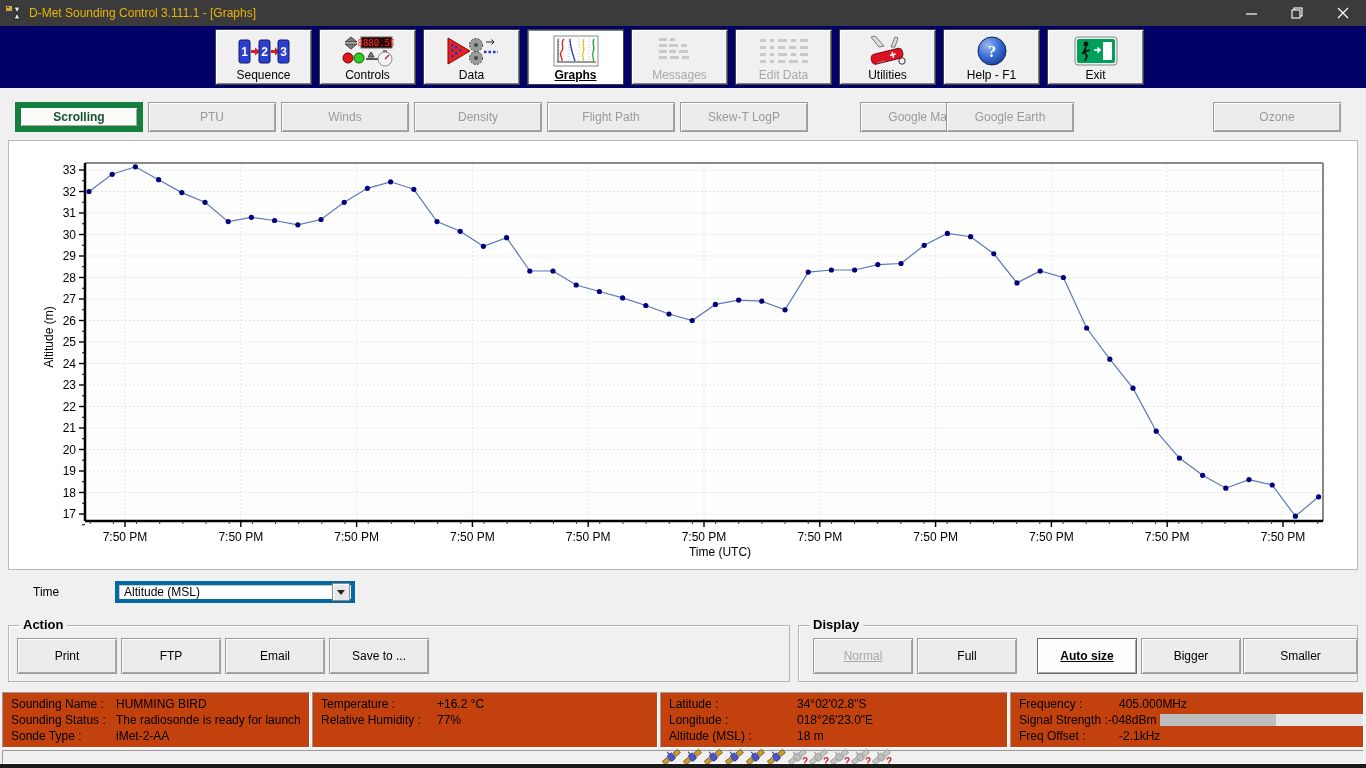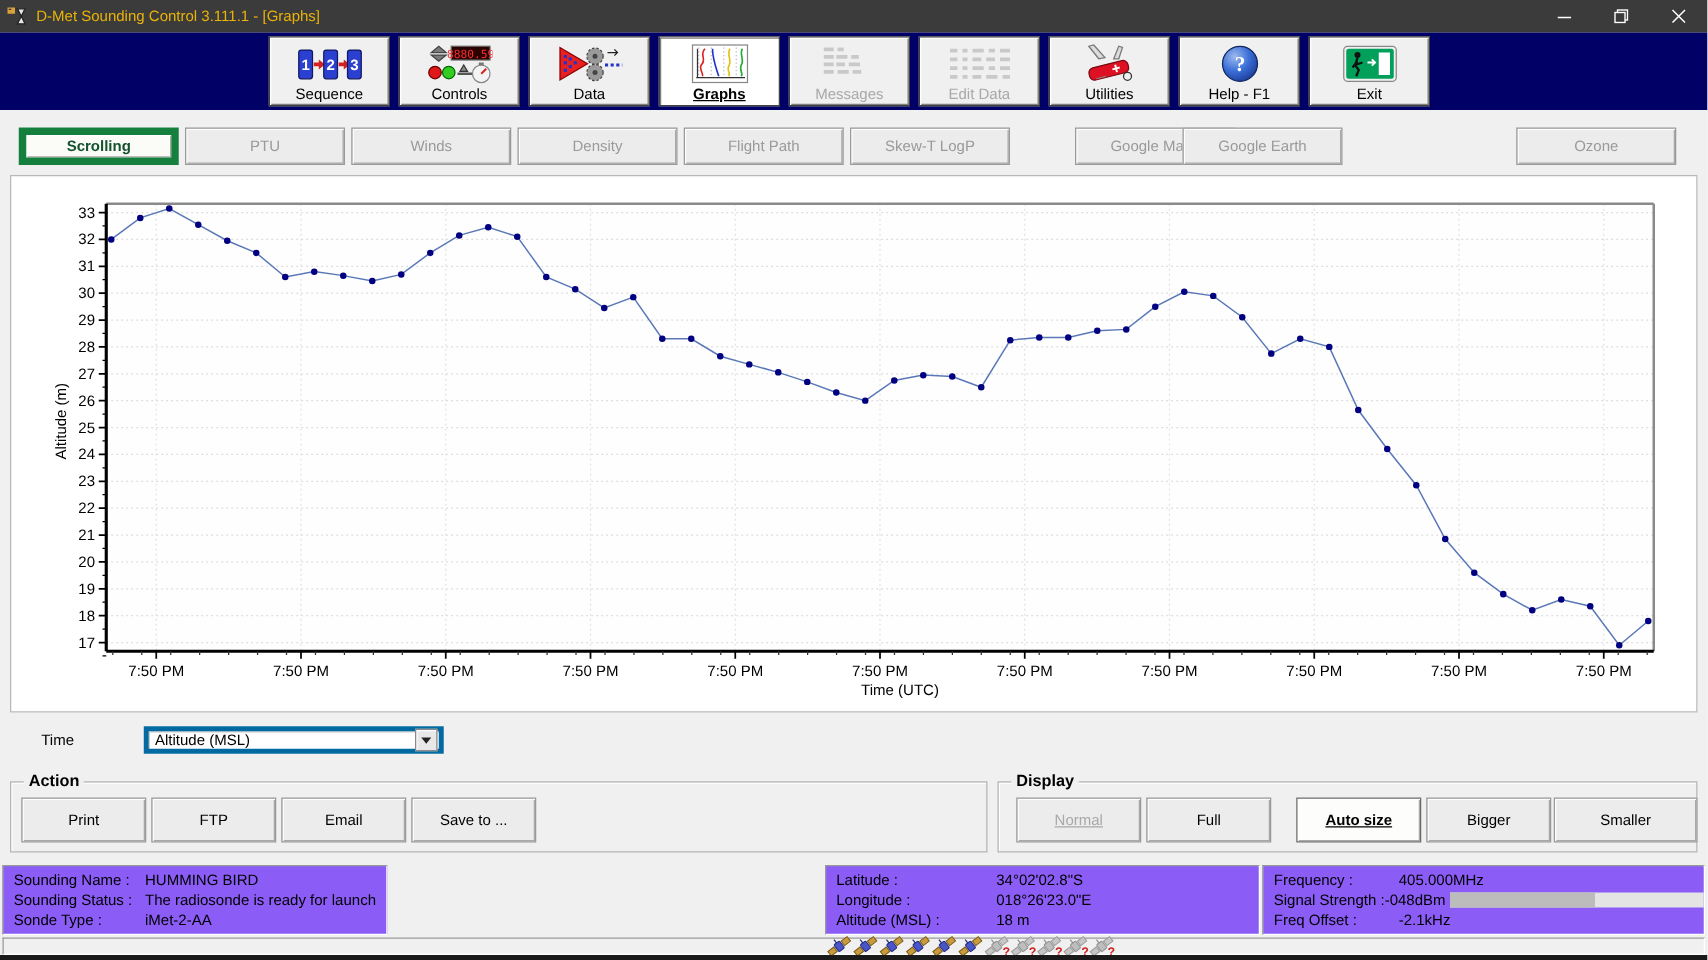--- a/index.html
+++ b/index.html
@@ -61,21 +61,21 @@
   #action-box { left:8px; width:782px; }
   #display-box { left:798px; width:560px; }
   .gb-btn { position:absolute; top:12px; height:36px; background:#ececec; border:1px solid #9a9a9a;
             box-shadow:inset 1px 1px 0 #fff, inset -1px -1px 0 #a8a8a8; font-size:12px; color:#000;
             display:flex; align-items:center; justify-content:center; }
   .gb-btn.disabled { color:#a8a8a8; text-decoration:underline; }
   .gb-btn.active { background:#fdfdfb; font-weight:bold; text-decoration:underline;
                    border:1px solid #6a6a6a; }
 
   
-  .status-panel { position:absolute; top:692px; height:56px; background:#8b5cf6;
+  .status-panel { position:absolute; top:692px; height:56px; background:#c2410c;
                   border:1px solid; border-color:#9a9a9a #ffffff #ffffff #9a9a9a; padding:3px 0 0 8px; }
   .st-row { font-size:12px; line-height:16px; white-space:nowrap; display:flex; }
   .st-label { display:inline-block; color:#000; }
   .st-value { color:#000; }
   #signal-bar { display:inline-block; width:232px; height:12px; background:#e4e4e4; margin-left:4px;
                 margin-top:2px; }
   #signal-fill { height:12px; background:#bcbcbc; }
 
   
   #sat-row { position:absolute; left:2px; top:750px; width:1362px; height:14px; background:#f0f0f0;
@@ -555,20 +555,31 @@
       </div>
       <div class="st-row">
         <span class="st-label" style="width: 105px;">Sounding Status :</span>
         <span class="st-value">The radiosonde is ready for launch</span>
       </div>
       <div class="st-row">
         <span class="st-label" style="width: 105px;">Sonde Type :</span>
         <span class="st-value">iMet-2-AA</span>
       </div>
     </div>
+  <div class="status-panel" id="status-panel-2" style="left:312px; width:346px;">
+      <div class="st-row"></div>
+      <div class="st-row">
+        <span class="st-label" style="width: 116px;">Temperature :</span>
+        <span class="st-value">+16.2 °C</span>
+      </div>
+      <div class="st-row">
+        <span class="st-label" style="width: 116px;">Relative Humidity :</span>
+        <span class="st-value">77%</span>
+      </div>
+    </div>
   <div class="status-panel" id="status-panel-3" style="left:660px; width:348px;">
       <div class="st-row">
         <span class="st-label" style="width: 128px;">Latitude :</span>
         <span class="st-value">34°02'02.8"S</span>
       </div>
       <div class="st-row">
         <span class="st-label" style="width: 128px;">Longitude :</span>
         <span class="st-value">018°26'23.0"E</span>
       </div>
       <div class="st-row">

